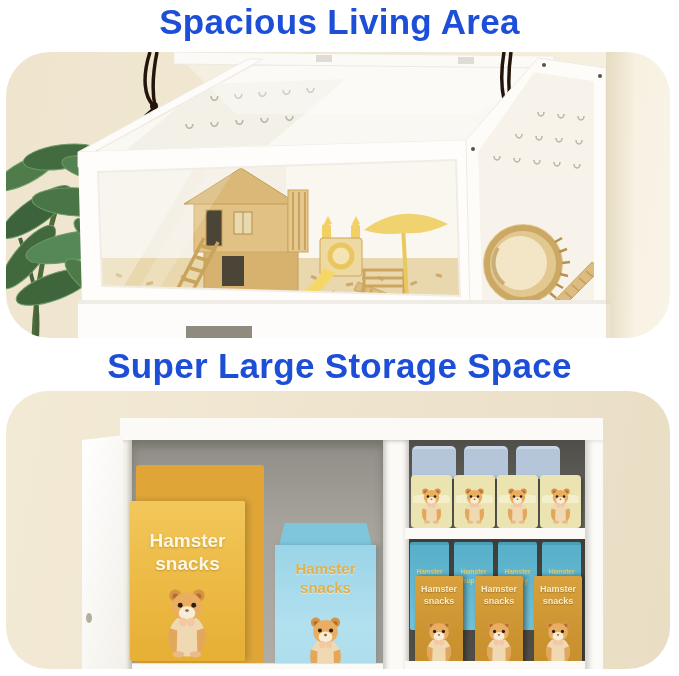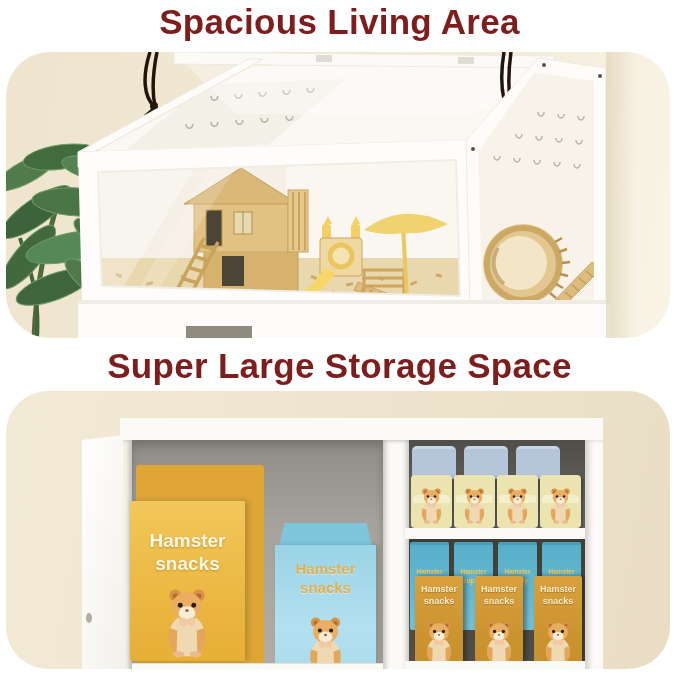--- a/index.html
+++ b/index.html
@@ -1,19 +1,19 @@
 <!DOCTYPE html>
 <html><head>
 <meta charset="utf-8">
 <style>
   html,body{margin:0;padding:0;background:#FFFFFF;}
   .page{position:relative;width:679px;height:676px;background:#FFFFFF;overflow:hidden;
         font-family:"Liberation Sans",sans-serif;}
   .title{position:absolute;left:0;width:100%;text-align:center;font-weight:bold;
-         font-size:35px;letter-spacing:.3px;color:#7f1d1d;line-height:42px;}
+         font-size:35px;letter-spacing:.3px;color:#1d4ed8;line-height:42px;}
   .title1{top:1px;}
   .title2{top:345px;}
   .photo{position:absolute;left:6px;width:664px;overflow:hidden;}
   .photo1{top:52px;height:286px;border-radius:44px;
           background:linear-gradient(100deg,#EFE5CF 0%,#F1E8D3 55%,#F9F4E7 100%);}
   .photo2{top:391px;height:278px;border-radius:42px;
           background:linear-gradient(100deg,#F3EAD6 0%,#EFE5CF 45%,#E9DEC4 100%);}
   .abs{position:absolute;margin-top:20px;}
   
   .cab-top{left:114px;top:7px;width:483px;height:22px;background:#FBFAF7;

